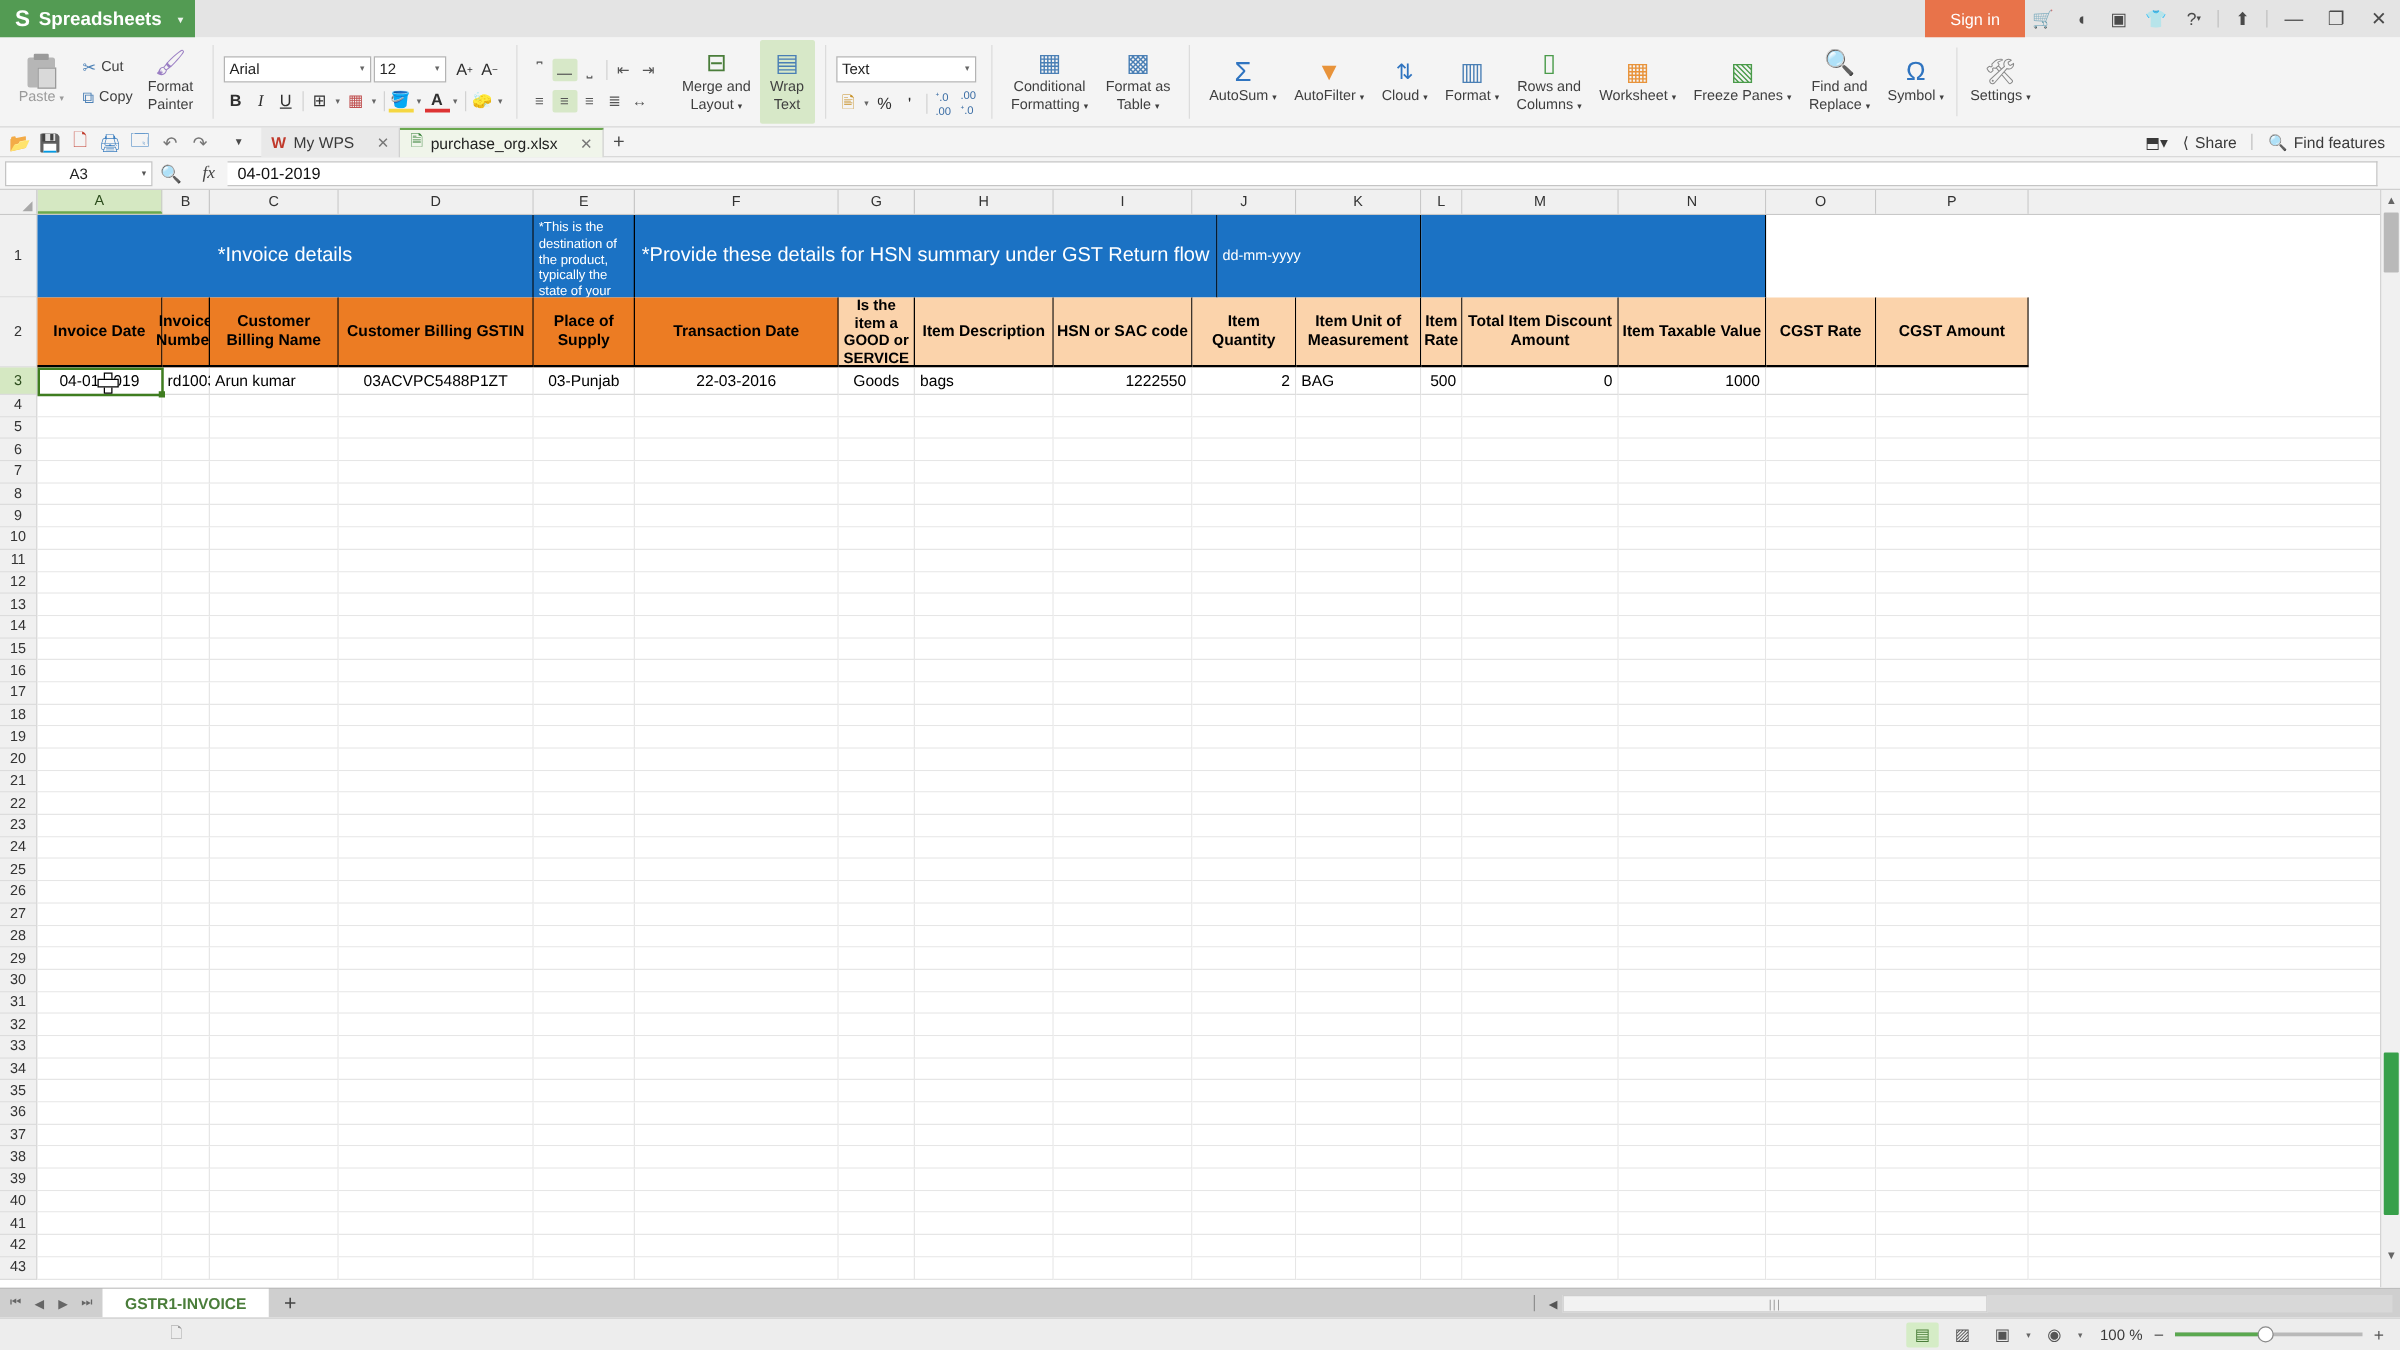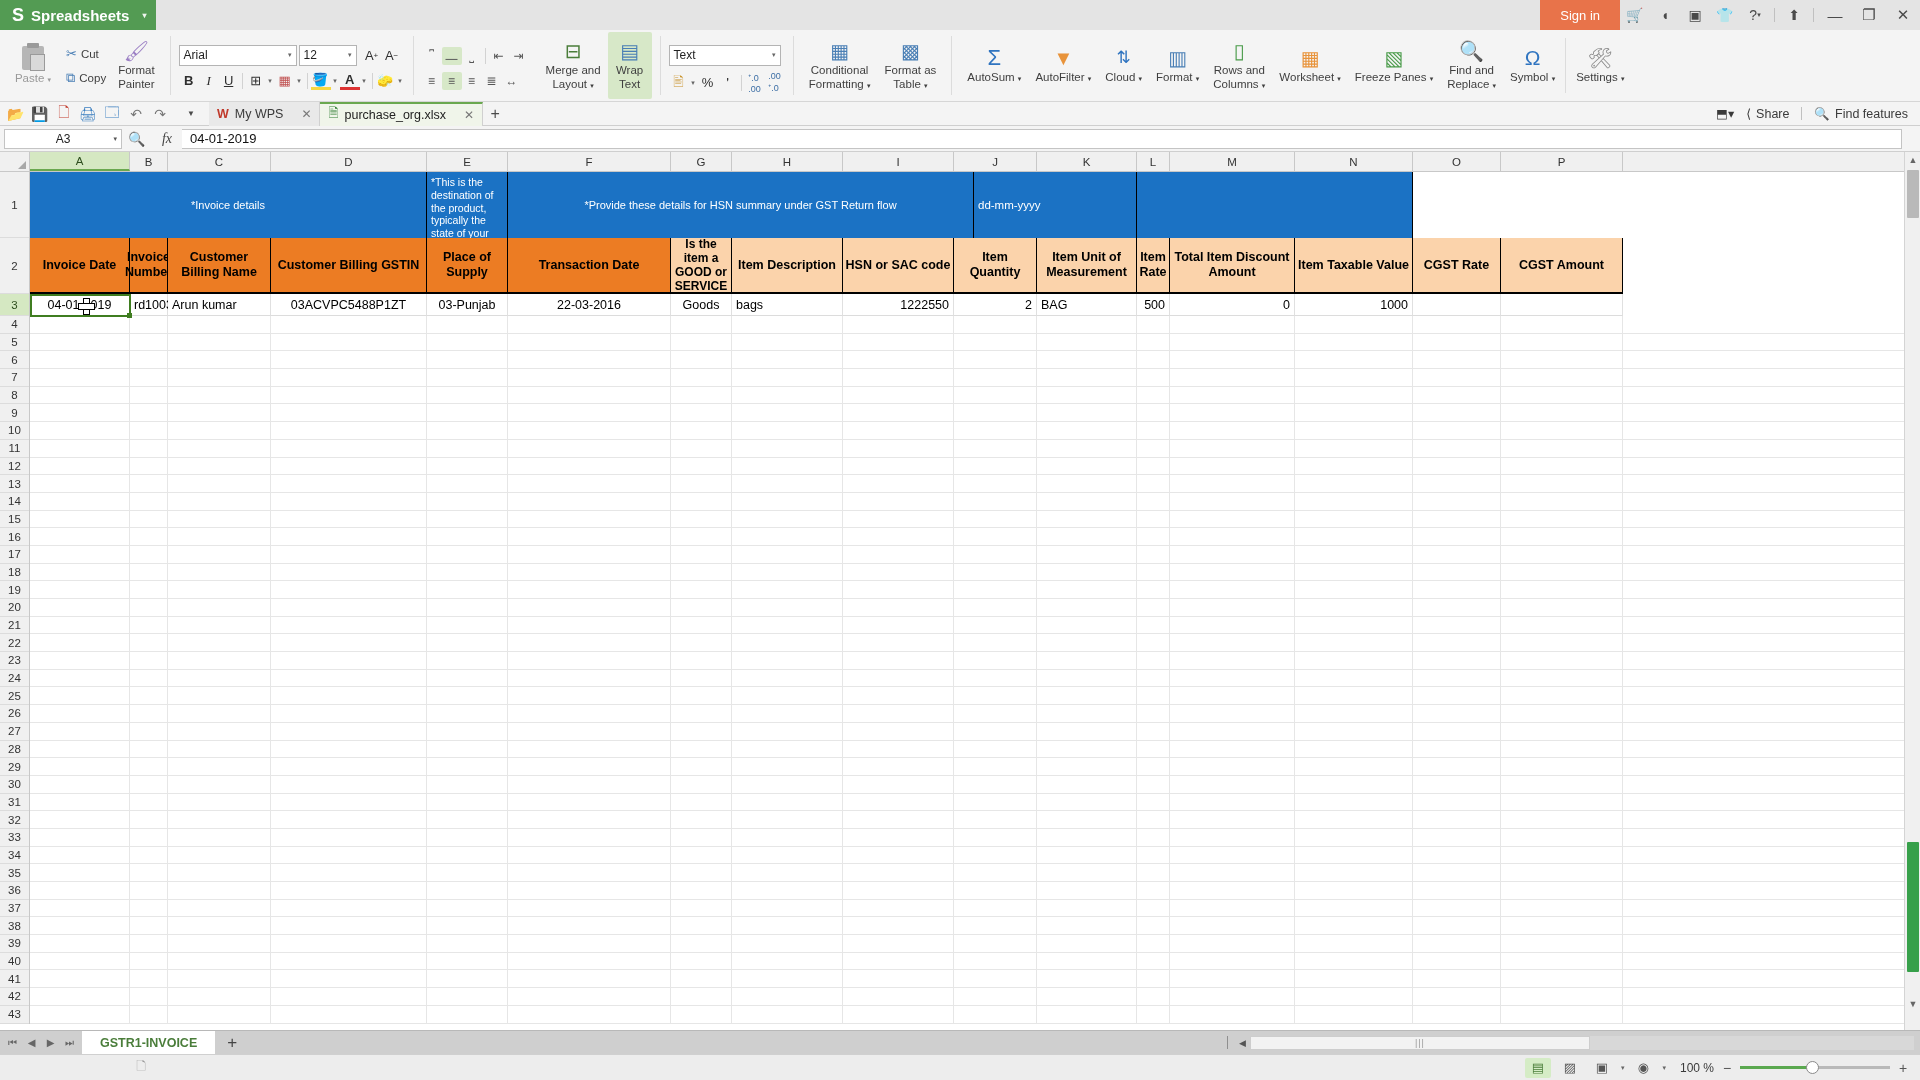--- a/index.html
+++ b/index.html
@@ -166,21 +166,21 @@
     height:17.7px; font-size:11.5px; color:#333; display:flex; align-items:center;
     justify-content:center; border-bottom:1px solid #dcdcdc; background:#f0f0f0;
   }
   .rh.sel { background:#d5e8c2; color:#2d4d1d; }
   .cells { position:relative; flex:1; }
 
   .r1 { height:66px; display:flex; }
   .r2 { height:56px; display:flex; }
   .r3 { height:22px; display:flex; }
   .bluebar {
-    background:#1b72c4; color:#fff; font-size:11px;
+    background:#1b72c4; color:#fff; font-size:16px;
     display:flex; align-items:center; justify-content:center; border-right:1px solid #000;
     overflow:hidden;
   }
   .bluebar.left { justify-content:flex-start; padding-left:4px; }
   .bluebar.wrap { white-space:normal; line-height:1.22; align-items:flex-start; padding-top:4px; }
 
   .hdr-orange {
     background:#ec7c23; color:#000; font-weight:bold; font-size:12.5px; text-align:center;
     display:flex; align-items:center; justify-content:center; border-right:1px solid #000;
     padding:0 2px; line-height:1.18; white-space:normal; border-bottom:2px solid #000;

